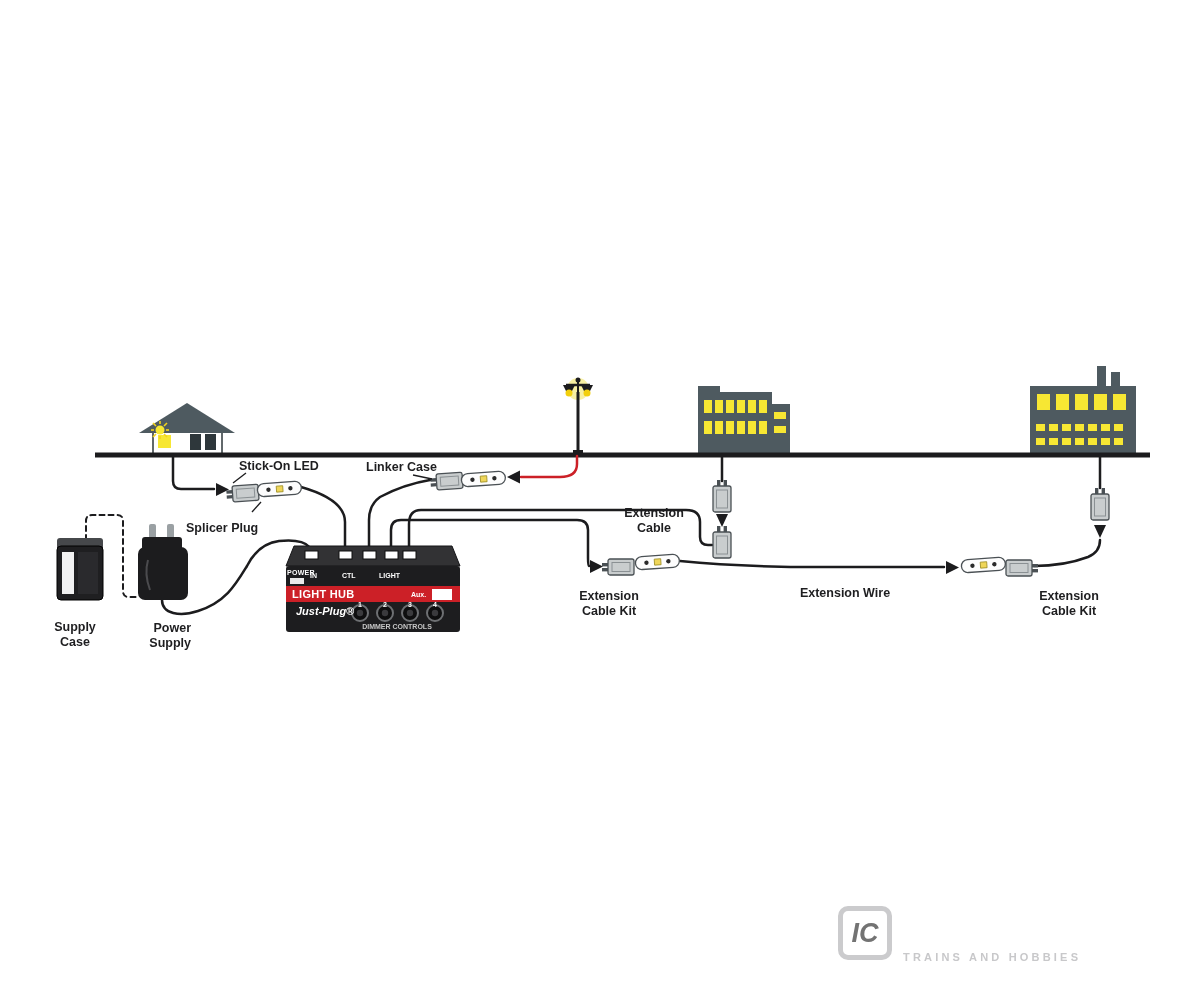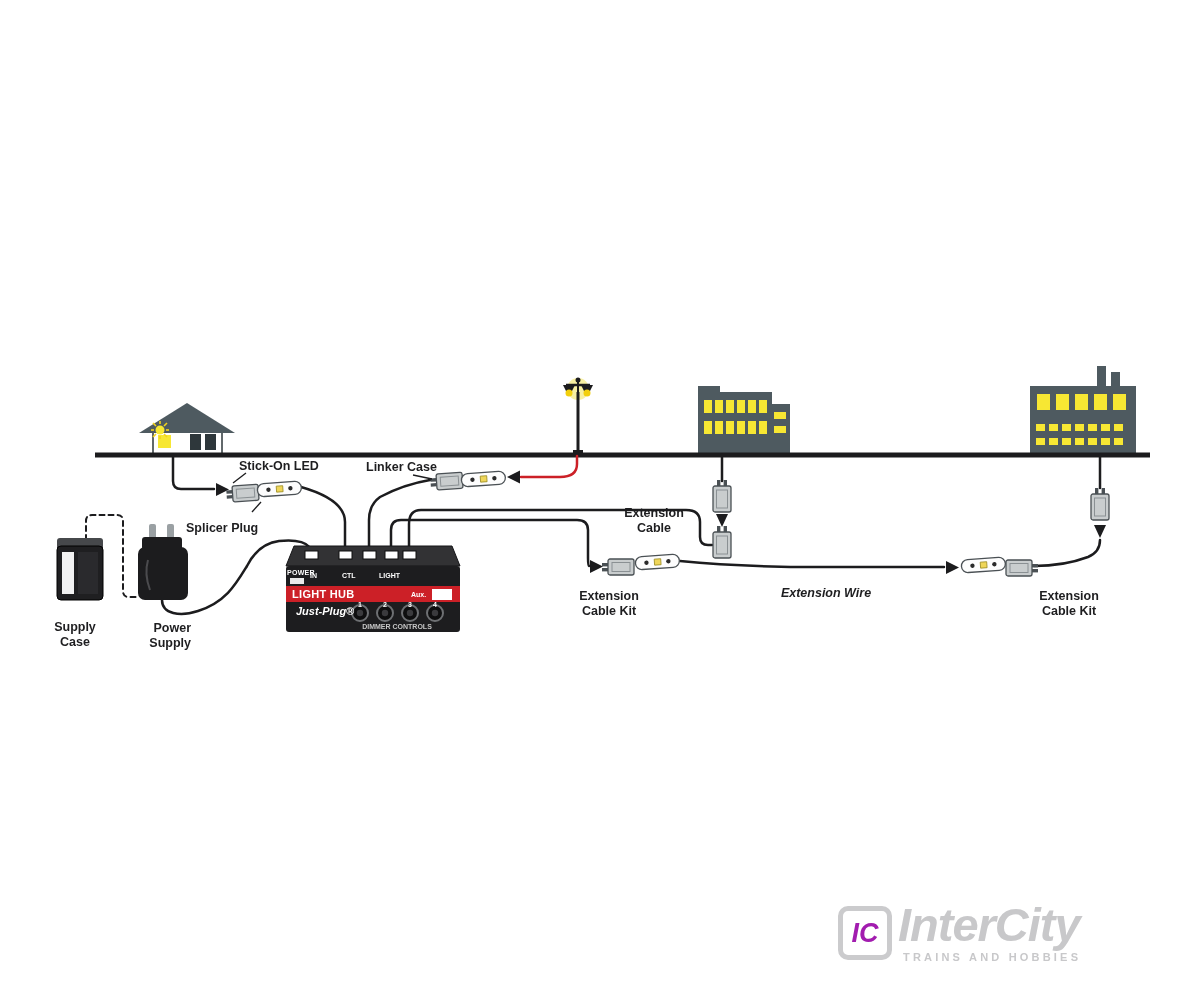--- a/index.html
+++ b/index.html
@@ -4,21 +4,21 @@
 <style>
   * { margin:0; padding:0; box-sizing:border-box; }
   html,body { width:1200px; height:1000px; background:#ffffff; font-family:"Liberation Sans", sans-serif; }
   .canvas { position:absolute; left:0; top:0; width:1200px; height:1000px; overflow:hidden; }
   svg { position:absolute; left:0; top:0; }
   .lbl { position:absolute; font-weight:bold; font-size:12.5px; color:#1e1e20; text-align:center; line-height:15px; }
   .nowrap { white-space:nowrap; }
   .hubtext { position:absolute; color:#ffffff; font-weight:bold; line-height:1.1;text-align:center; }
   .knobnum { position:absolute; top:601px; width:10px; text-align:center; font-size:7px; color:#ffffff; font-weight:bold; }
   .wm-logo { position:absolute; left:838px; top:906px; width:54px; height:54px; border:5px solid #cbcbcd; border-radius:10px;
-             display:flex; align-items:center; justify-content:center; color:#a21caf; font-weight:bold; font-style:italic; font-size:27px; }
+             display:flex; align-items:center; justify-content:center; color:#737373; font-weight:bold; font-style:italic; font-size:27px; }
   .wm-brand { position:absolute; left:898px; top:897px; font-size:47px; font-weight:bold; font-style:italic; color:#c8c8ca; letter-spacing:-1px; }
   .wm-tagline { position:absolute; left:903px; top:951px; font-size:11px; font-weight:bold; letter-spacing:3.2px; color:#c8c8ca; }
 </style>
 </head>
 <body>
 
 <div class="canvas">
 
 <svg width="1200" height="1000" viewBox="0 0 1200 1000">
 
@@ -252,37 +252,36 @@
     <line x1="252" y1="512" x2="261" y2="502"></line>
     <line x1="413" y1="475" x2="432" y2="479"></line>
   </g>
 </svg>
 
 <div class="lbl nowrap" style="left:239px; top:459px;">Stick-On LED</div>
 <div class="lbl nowrap" style="left:366px; top:460px;">Linker Case</div>
 <div class="lbl nowrap" style="left:186px; top:509px;margin-top:12px;">Splicer Plug</div>
 <div class="lbl" style="left:616px; top:506px; width:76px;">Extension Cable</div>
 <div class="lbl" style="left:561px; top:589px; width:96px;">Extension Cable Kit</div>
-<div class="lbl nowrap" style="left:766px; top:586px; width:120px;font-style:italic;">Extension Wire</div>
+<div class="lbl nowrap" style="left:785px; top:586px; width:120px;">Extension Wire</div>
 <div class="lbl" style="left:1021px; top:589px; width:96px;">Extension Cable Kit</div>
 <div class="lbl" style="left:45px; top:620px; width:60px;">Supply Case</div>
 <div class="lbl" style="left:131px; top:621px; width:60px;text-align:right;">Power Supply</div>
 
 <div class="hubtext" style="left:287px; top:569px; font-size:7px; letter-spacing:0.3px;">POWER</div>
 <div class="hubtext" style="left:310px; top:572px; font-size:7px;">IN</div>
 <div class="hubtext" style="left:342px; top:572px; font-size:7px;">CTL</div>
 <div class="hubtext" style="left:379px; top:572px; font-size:7px;">LIGHT</div>
 <div class="hubtext" style="left:292px; top:588px; font-size:11px; letter-spacing:0.3px;">LIGHT HUB</div>
 <div class="hubtext" style="left:411px; top:591px; font-size:7px;">Aux.</div>
 <div class="hubtext" style="left:296px; top:605px; font-size:11px; font-style:italic;">Just-Plug®</div>
 <div class="hubtext" style="left:347px; top:623px; width:100px; font-size:7px; color:#c6c6c6; text-align:center;">DIMMER CONTROLS</div>
 <div class="knobnum" style="left:355px;">1</div>
 <div class="knobnum" style="left:380px;">2</div>
 <div class="knobnum" style="left:405px;">3</div>
 <div class="knobnum" style="left:430px;">4</div>
 
 <div class="wm-logo">
   <span>IC</span>
 </div>
-<div class="wm-brand">InterCity</div>
 <div class="wm-tagline">TRAINS AND HOBBIES</div>
 
 </div>
 
 </body></html>

